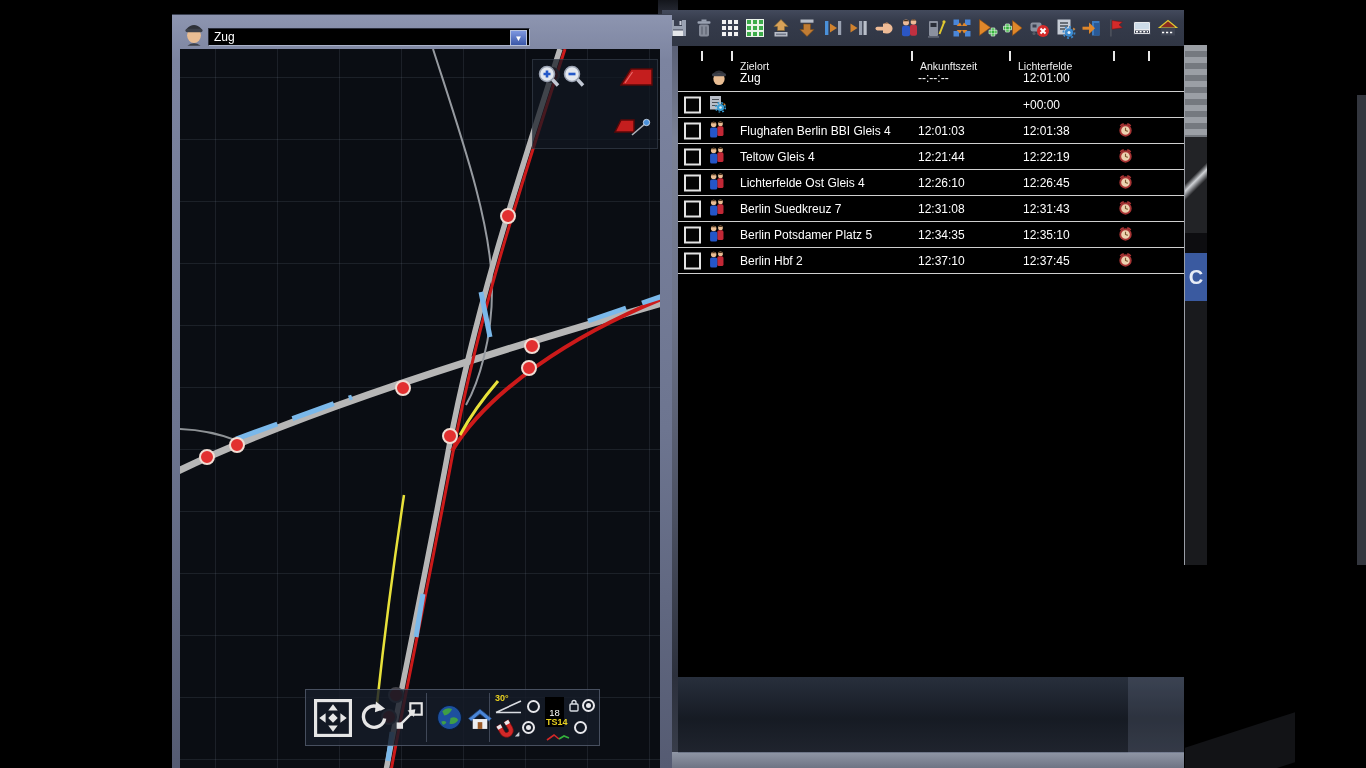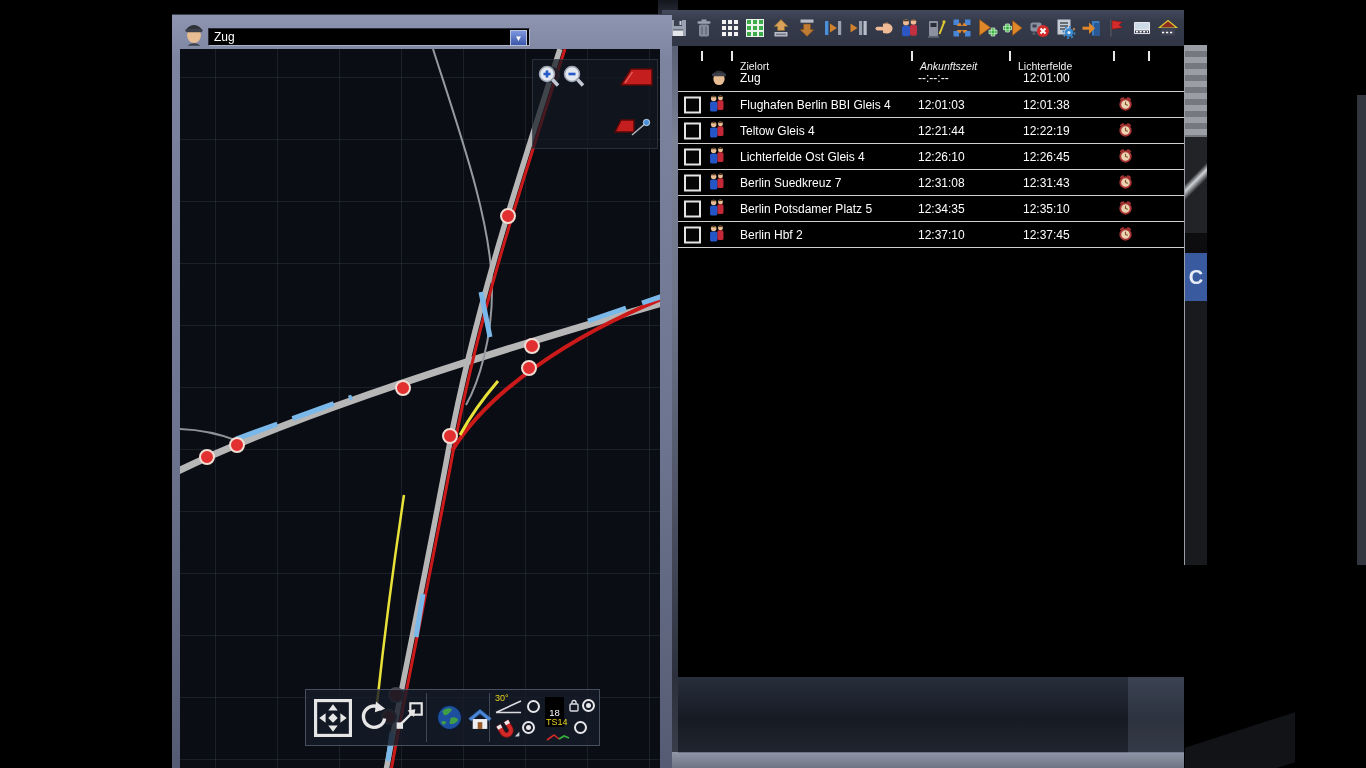--- a/index.html
+++ b/index.html
@@ -46,21 +46,21 @@
                      linear-gradient(to bottom,rgba(210,225,255,0.09) 1px,transparent 1px);
     background-size:62px 62px;background-position:35px 28px;}
   .zoom-overlay{position:absolute;left:352px;top:10px;width:126px;height:90px;
     background:rgba(18,23,33,0.72);border:1px solid rgba(120,130,150,0.25);box-sizing:border-box;}
   .map-toolbar{position:absolute;left:125px;top:640px;width:295px;height:57px;
     background:rgba(22,28,40,0.82);border:1px solid rgba(150,160,185,0.4);box-sizing:border-box;}
   .mt-sep{position:absolute;top:3px;width:1px;height:49px;background:rgba(150,160,185,0.35);}
   .ring{border-radius:50%;border:2.5px solid #e8e8ec;width:9px;height:9px;position:absolute;}
   .ring .dot{position:absolute;left:2px;top:2px;width:5px;height:5px;border-radius:50%;background:#e8e8ec;}
   .len-box{position:absolute;background:#000;color:#fff;font-size:9.5px;display:flex;align-items:center;justify-content:center;}
-  .yellow-lbl{position:absolute;color:#e8d020;font-size:9px;font-weight:normal;}
+  .yellow-lbl{position:absolute;color:#e8d020;font-size:9px;font-weight:bold;}
 
   
   .timetable{left:678px;top:48px;width:506px;height:627px;background:#000;}
   .tt-header{position:relative;height:17px;font-size:10.5px;color:#f0f0f0;}
   .tt-header .lbl{position:absolute;top:12px;text-align:center;}
   .tick{position:absolute;top:3px;width:2px;height:10px;background:#e8e8e8;}
   .tt-row{position:relative;height:25px;border-bottom:1px solid #cfcfcf;font-size:12px;color:#fff;}
   .tt-row .cell{position:absolute;top:50%;transform:translateY(-50%);}
   .cb{position:absolute;left:6px;top:50%;transform:translateY(-50%);width:13px;height:13px;
       border:2px solid #e4e4e4;background:#050505;cursor:pointer;}
@@ -438,37 +438,51 @@
 
   <div class="abs timetable">
     <div class="tt-header">
       <span class="tick" style="left:23px;"></span>
         <span class="tick" style="left:53px;"></span>
       <span class="tick" style="left:233px;"></span>
         <span class="tick" style="left:331px;"></span>
       <span class="tick" style="left:435px;"></span>
         <span class="tick" style="left:470px;"></span>
       <span class="lbl" style="left:62px;">Zielort</span>
-      <span class="lbl" style="left:242px;font-style:italic;">Ankunftszeit</span>
+      <span class="lbl" style="left:242px;">Ankunftszeit</span>
       <span class="lbl" style="left:340px;">Lichterfelde</span>
     </div>
 
     <div class="tt-row" style="height:26px;">
       <span class="row-icon" style="left:32px;">
         <svg viewBox="0 0 20 24" width="18" height="22">
             <ellipse cx="10" cy="14.5" rx="6.3" ry="7" fill="#e9bd93"></ellipse>
             <path d="M3 9 Q10 1.5 17 9 L17 10.5 Q10 7.5 3 10.5 Z" fill="#2e3138"></path>
             <rect x="2.2" y="8.6" width="15.6" height="3.2" rx="1.6" fill="#3c404a"></rect>
           </svg>
       </span>
       <span class="cell c-name">Zug</span>
       <span class="cell c-arr">--:--:--</span>
       <span class="cell c-dep">12:01:00</span>
     </div>
 
+    <div class="tt-row">
+      <span class="cb"></span>
+      <span class="row-icon">
+        <svg viewBox="0 0 18 18" width="18" height="18">
+            <rect x="2" y="1.5" width="11" height="13.5" fill="#b8bec8"></rect>
+            <path d="M4 5 h7 M4 8 h7 M4 11 h5" stroke="#4a5058" stroke-width="1.2"></path>
+            <circle cx="12.5" cy="13" r="3.6" fill="#39a0d8"></circle>
+            <circle cx="12.5" cy="13" r="4.8" fill="none" stroke="#39a0d8" stroke-width="1.5" stroke-dasharray="1.8 2"></circle>
+            <circle cx="12.5" cy="13" r="1.3" fill="#dfeaf2"></circle>
+            <path d="M15.5 8.5 l2.2 1.3 -1.8 1.3 z" fill="#e0872a"></path>
+          </svg>
+      </span>
+      <span class="cell c-dep">+00:00</span>
+    </div>
 
     <div>
         <div class="tt-row">
       <span class="cb"></span>
       <span class="row-icon">
         <svg viewBox="0 0 18 20" width="17" height="19">
               <circle cx="13.2" cy="4.2" r="2.6" fill="#e9bd93"></circle>
               <path d="M10.8 3 q2.4 -2.4 4.8 0" fill="#4a3018"></path>
               <rect x="9.8" y="6.5" width="6.6" height="10.5" rx="1.8" fill="#c22836"></rect>
               <circle cx="6" cy="4.8" r="2.9" fill="#e9bd93"></circle>

